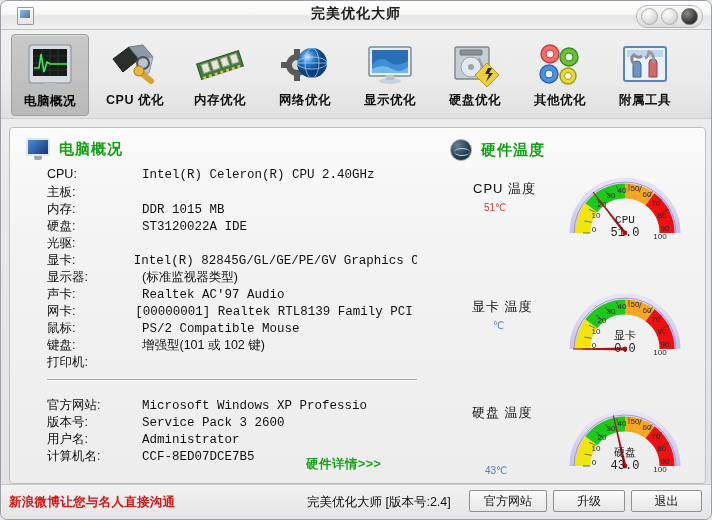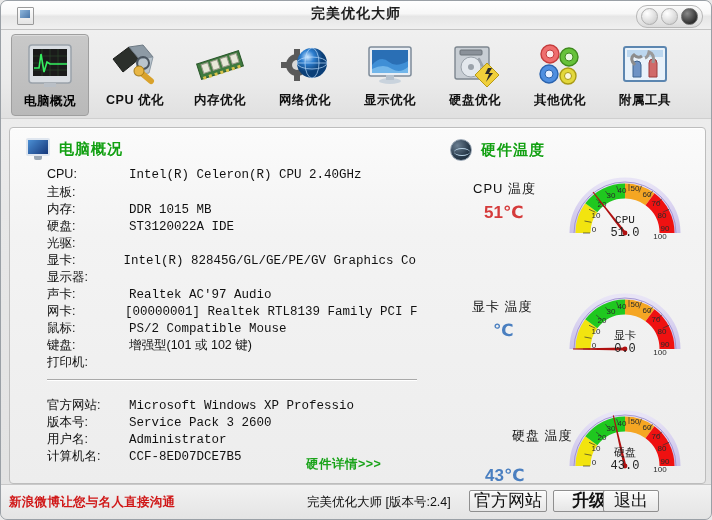--- a/index.html
+++ b/index.html
@@ -103,38 +103,38 @@
     background:radial-gradient(circle at 32% 28%,#6b7f92 0%,#2d3f50 55%,#10202e 100%);
     border:1px solid #9aa7b5;box-sizing:border-box;position:relative;
   }
   .sec-ico-globe:after{
     content:"";position:absolute;left:3px;top:8px;width:16px;height:6px;
     border-top:1px solid #b9d4e8;border-bottom:1px solid #b9d4e8;border-radius:50%;
   }
 
   
   #info{position:absolute;left:46px;top:166px;width:370px;}
-  .row{display:flex;height:17px;align-items:baseline;}
+  .row{display:flex;height:17px;align-items:baseline;gap:13px;}
   .k{width:82px;font-size:12.5px;color:#111;white-space:nowrap;}
   .v{font-size:12.5px;color:#111;font-family:"Liberation Mono","DejaVu Sans Mono",monospace;
      white-space:nowrap;overflow:hidden;}
   .v.cjk{font-family:"Liberation Sans","DejaVu Sans",sans-serif;}
   #divider{
     position:absolute;left:46px;top:378px;width:370px;height:0;
     border-top:1px solid #a9a9a9;border-bottom:1px solid #ffffff;
   }
   #info2{position:absolute;left:46px;top:396px;width:380px;}
   #hw-detail{
     position:absolute;left:305px;top:455px;font-size:12.5px;
     color:#19a319;font-weight:bold;cursor:pointer;letter-spacing:.5px;
   }
 
   
   .temp-label{position:absolute;font-size:13px;color:#111;letter-spacing:1px;}
-  .temp-val{position:absolute;font-size:17px;font-weight:bold;}
+  .temp-val{position:absolute;font-size:10px;font-weight:normal;}
 
   .gauge{position:absolute;width:112px;height:100px;}
   .gauge svg{display:block;}
   .g-name{font-size:11px;fill:#222;font-family:"Liberation Mono","DejaVu Sans Mono",monospace;}
   .g-num{font-size:12px;fill:#222;font-family:"Liberation Mono","DejaVu Sans Mono",monospace;}
   .g-tick{font-size:8px;fill:#2a2a2a;font-family:"Liberation Sans",sans-serif;}
 
   
   #statusbar{
     position:absolute;left:0;bottom:0;width:710px;height:34px;
@@ -143,21 +143,21 @@
   }
   #promo{
     position:absolute;left:8px;top:9px;font-size:12.5px;color:#d01818;
     font-weight:bold;letter-spacing:.3px;cursor:pointer;
   }
   #ver{
     position:absolute;left:306px;top:9px;font-size:12.5px;color:#111;white-space:nowrap;
   }
   .sbtn{
     position:absolute;top:5px;height:22px;line-height:20px;text-align:center;
-    font-size:17px;color:#111;
+    font-size:12px;color:#111;
     background:linear-gradient(180deg,#fbfbfb,#e6e6e6);
     border:1px solid #8f8f8f;border-radius:2px;box-sizing:border-box;cursor:pointer;
     box-shadow:inset 0 1px 0 #ffffff;
   }
 </style>
 </head>
 <body>
 
 <div id="app">
 
@@ -358,20 +358,21 @@
     <div class="row">
         <span class="k">光驱:</span>
         <span class="v"></span>
       </div>
     <div class="row">
         <span class="k">显卡:</span>
         <span class="v">Intel(R) 82845G/GL/GE/PE/GV Graphics Contr</span>
       </div>
     <div class="row">
         <span class="k">显示器:</span>
+        <span class="v cjk">(标准监视器类型)</span>
       </div>
     <div class="row">
         <span class="k">声卡:</span>
         <span class="v">Realtek AC'97 Audio</span>
       </div>
     <div class="row">
         <span class="k">网卡:</span>
         <span class="v">[00000001] Realtek RTL8139 Family PCI Fas</span>
       </div>
     <div class="row">
@@ -410,21 +411,21 @@
   </div>
 
   <div id="hw-detail">硬件详情&gt;&gt;&gt;</div>
 
   <div class="temp-label" style="left:472px;top:179px;">CPU 温度</div>
   <div class="temp-val" style="left:483px;top:201px;color:#d53b3b;">51℃</div>
 
   <div class="temp-label" style="left:471px;top:297px;">显卡 温度</div>
   <div class="temp-val" style="left:492px;top:319px;color:#4a7fc0;">℃</div>
 
-  <div class="temp-label" style="left:471px;top:426px;margin-left:40px;">硬盘 温度</div>
+  <div class="temp-label" style="left:471px;top:403px;">硬盘 温度</div>
   <div class="temp-val" style="left:484px;top:424px;color:#4a7fc0;margin-top:40px;">43℃</div>
 
   <div class="gauge" style="left:568px;top:140px;">
     <svg width="112" height="100" viewBox="0 0 112 100">
       <defs>
         <linearGradient id="bez" x1="0" y1="0" x2="0" y2="1">
           <stop offset="0%" stop-color="#e8e4f6"></stop>
             <stop offset="100%" stop-color="#c9c0ea"></stop>
         </linearGradient>
       </defs>
@@ -552,17 +553,17 @@
       <circle cx="56" cy="92" r="2.4" fill="#b01010"></circle>
       <text class="g-name" x="56" y="82" text-anchor="middle" font-family="Liberation Sans,sans-serif">硬盘</text>
       <text class="g-num" x="56" y="95" text-anchor="middle">43.0</text>
     </svg>
   </div>
 
   <div id="statusbar">
     <div id="promo">新浪微博让您与名人直接沟通</div>
     <div id="ver">完美优化大师 [版本号:2.4]</div>
     <div class="sbtn" style="left:468px;width:78px;">官方网站</div>
-    <div class="sbtn" style="left:552px;width:72px;font-weight:bold;">升级</div>
-    <div class="sbtn" style="left:602px;width:56px;">退出</div>
+    <div class="sbtn" style="left:552px;width:72px;">升级</div>
+    <div class="sbtn" style="left:630px;width:71px;">退出</div>
   </div>
 
 </div>
 
 </body></html>

